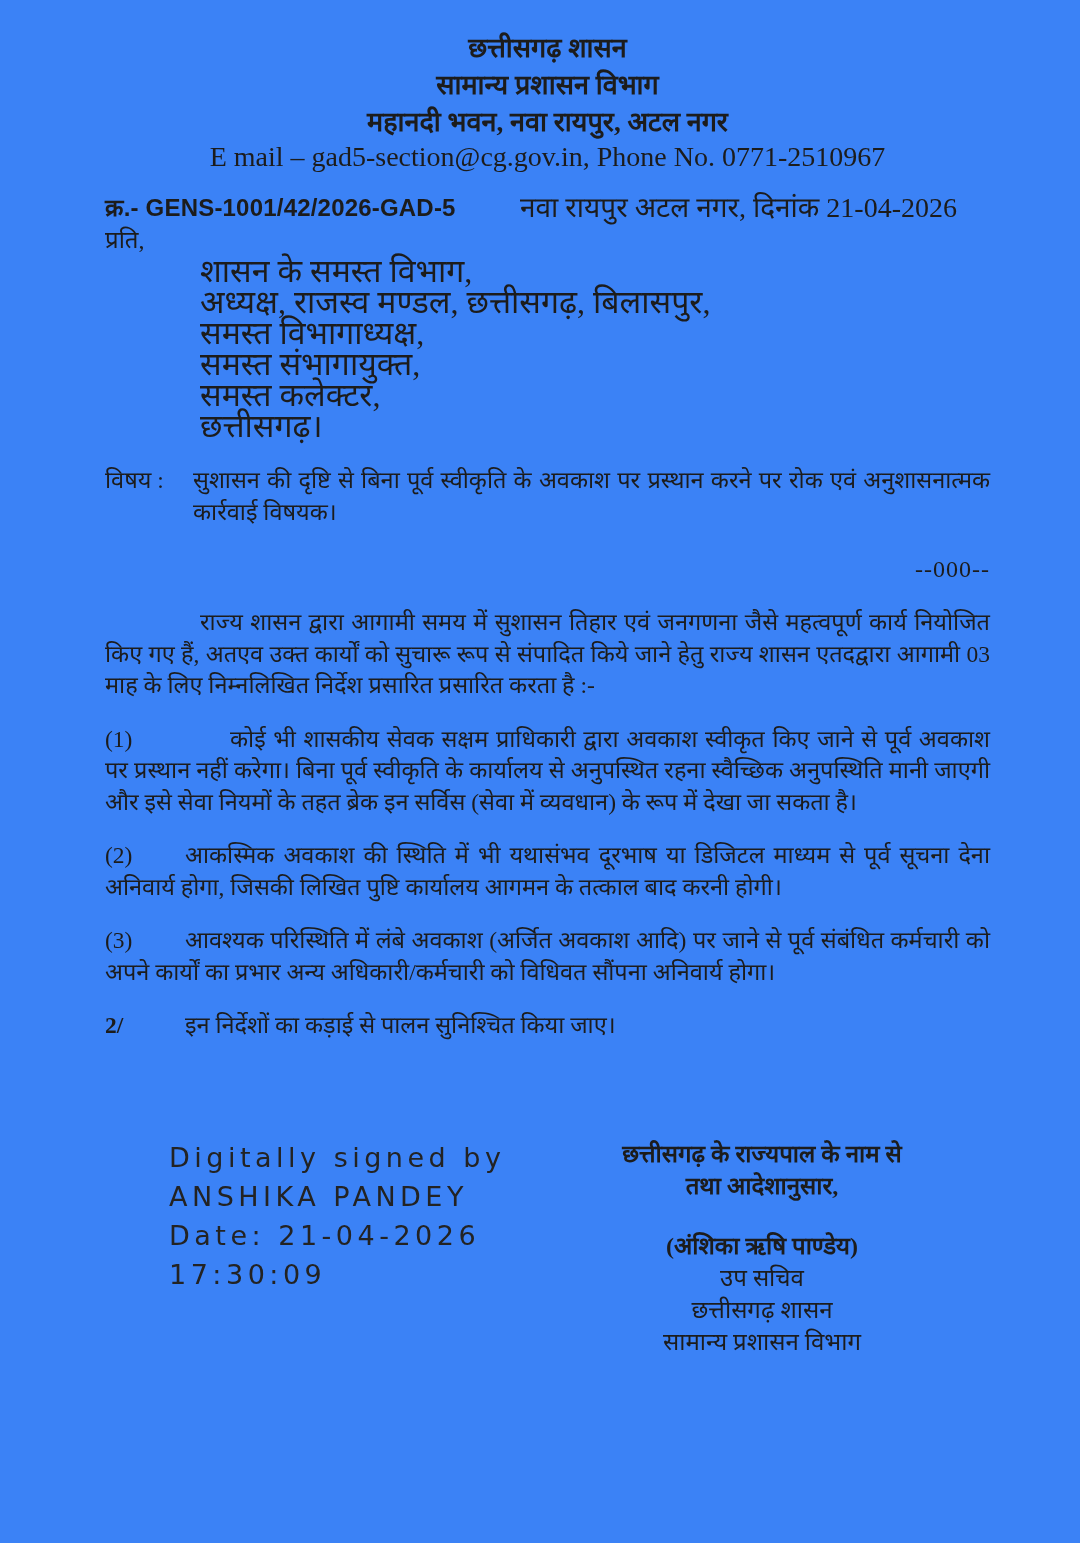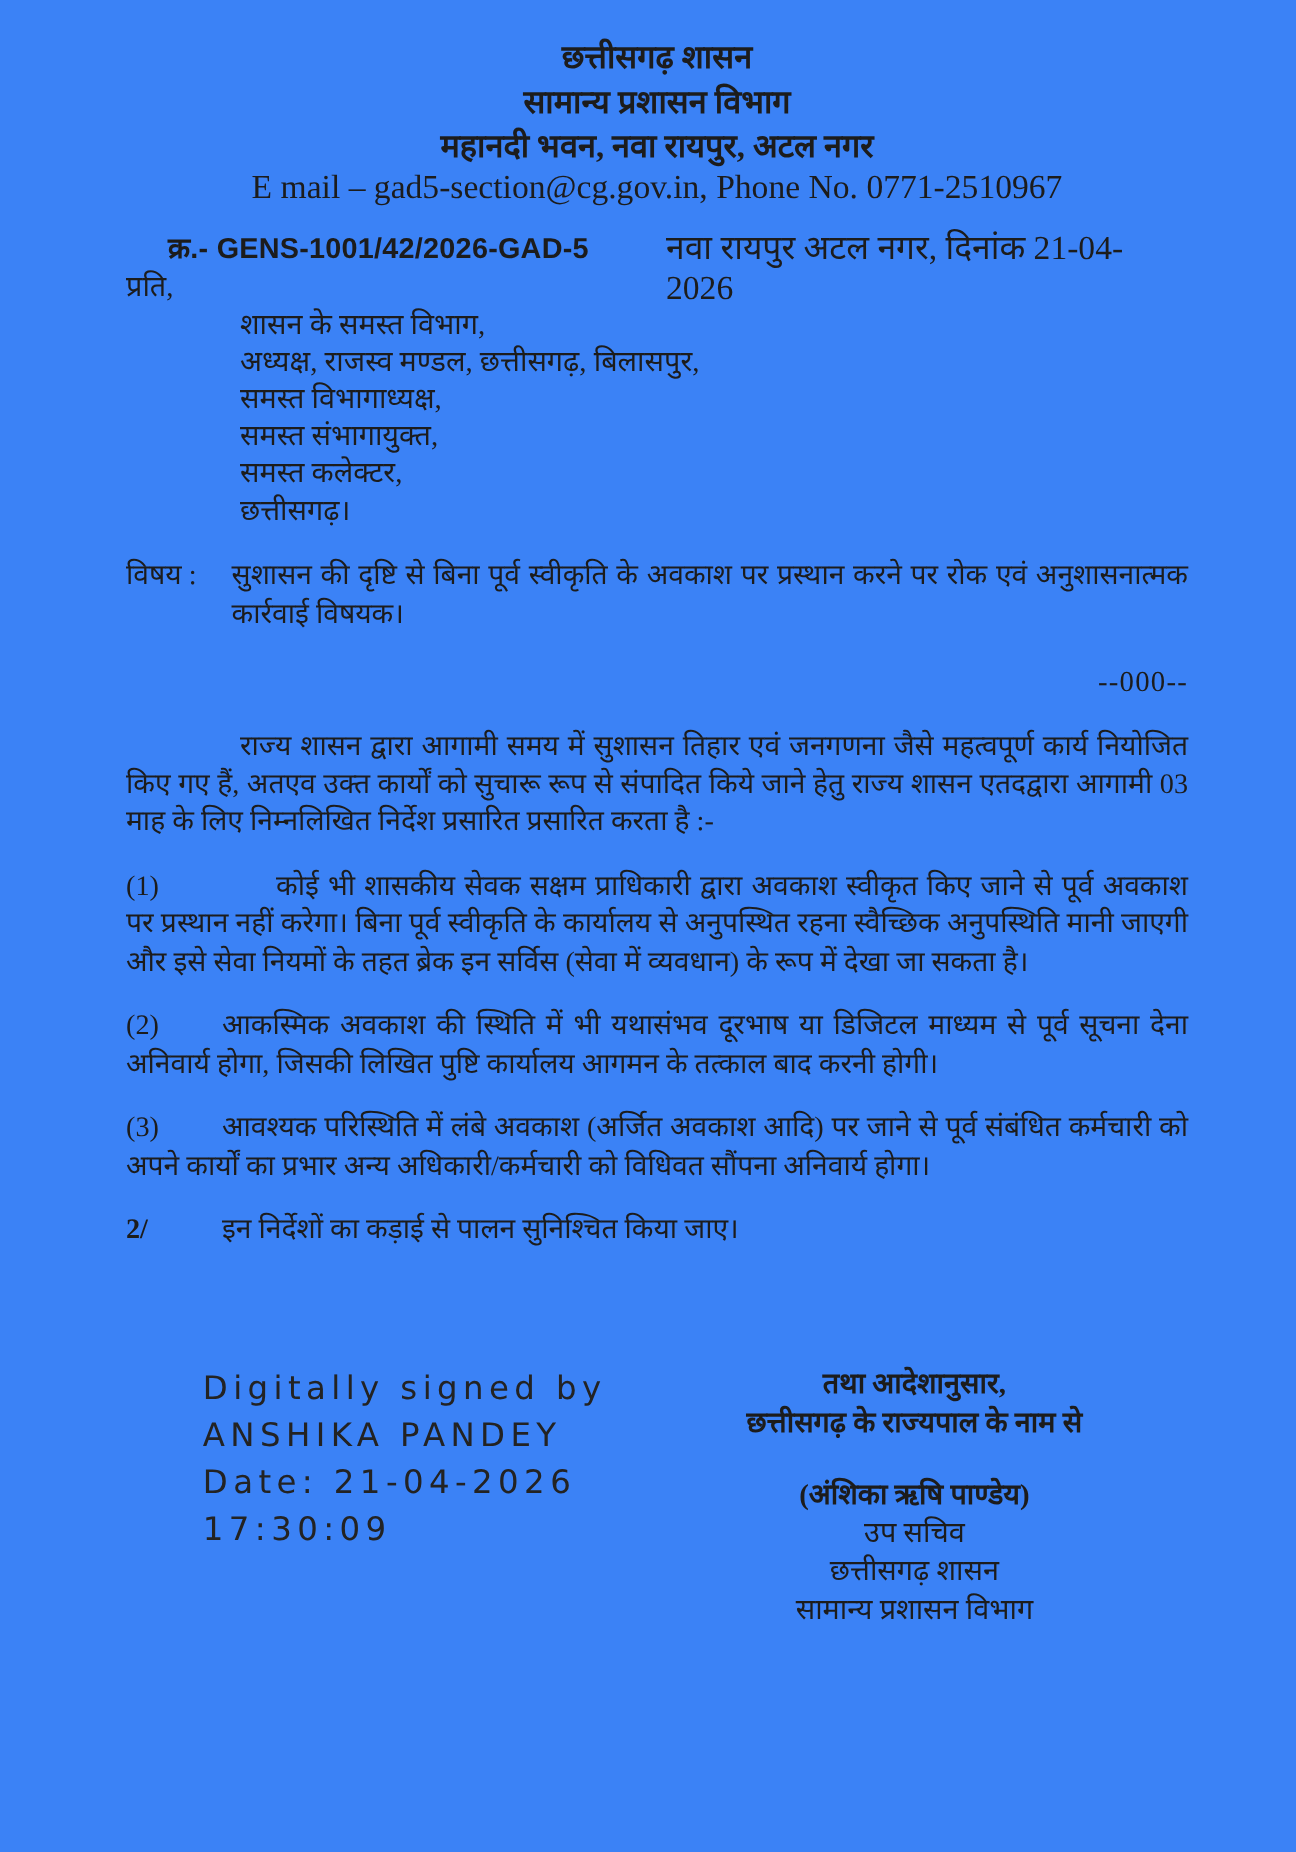--- a/index.html
+++ b/index.html
@@ -32,41 +32,40 @@
     line-height: 32px;
     font-family: "Liberation Serif", serif;
   }
   
   .ref-row {
     position: relative;
     margin-top: 18px;
     height: 33px;
     font-size: 24px;
     line-height: 33px;
-    margin-left: 35px;
   }
   .ref-number {
     font-family: "Liberation Sans", "DejaVu Sans", sans-serif;
     font-weight: 700;
     letter-spacing: 0.2px;
   }
   .place-date {
     position: absolute;
     left: 415px;
     top: 0;
     font-size: 28px;
   }
   .salutation {
     font-size: 24px;
     line-height: 32px;
   }
   
   .recipients {
     margin-left: 95px;
-    font-size: 24px;
+    font-size: 32px;
     line-height: 31px;
   }
   
   .subject-row {
     display: flex;
     margin-top: 22px;
     font-size: 23.5px;
     line-height: 32px;
   }
   .subject-label {
@@ -178,22 +177,22 @@
   <div class="signature-row">
 
     <div class="digital-signature">
       <div>Digitally signed by</div>
       <div>ANSHIKA PANDEY</div>
       <div>Date: 21-04-2026</div>
       <div>17:30:09</div>
     </div>
 
     <div class="signoff-block">
+      <div class="bold">छत्तीसगढ़ के राज्यपाल के नाम से</div>
       <div class="bold">तथा आदेशानुसार,</div>
-      <div class="bold">छत्तीसगढ़ के राज्यपाल के नाम से</div>
       <div class="signoff-name">(अंशिका ऋषि पाण्डेय)</div>
       <div>उप सचिव</div>
       <div>छत्तीसगढ़ शासन</div>
       <div>सामान्य प्रशासन विभाग</div>
     </div>
 
   </div>
 
 </div>
 

